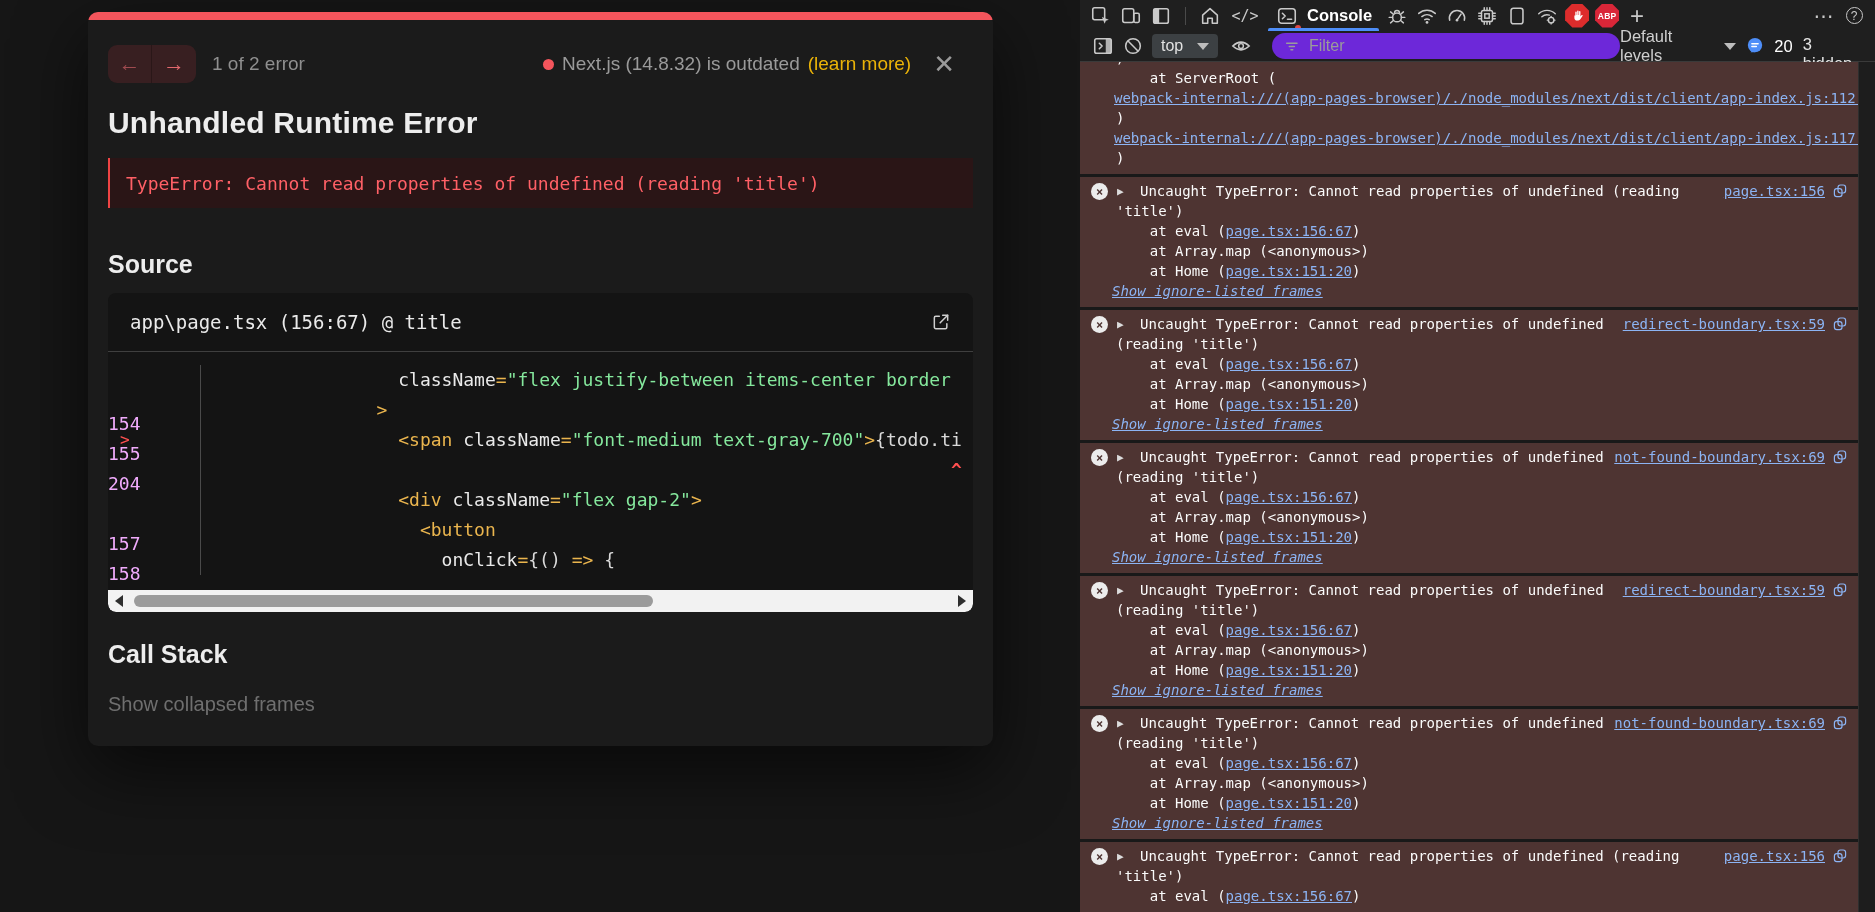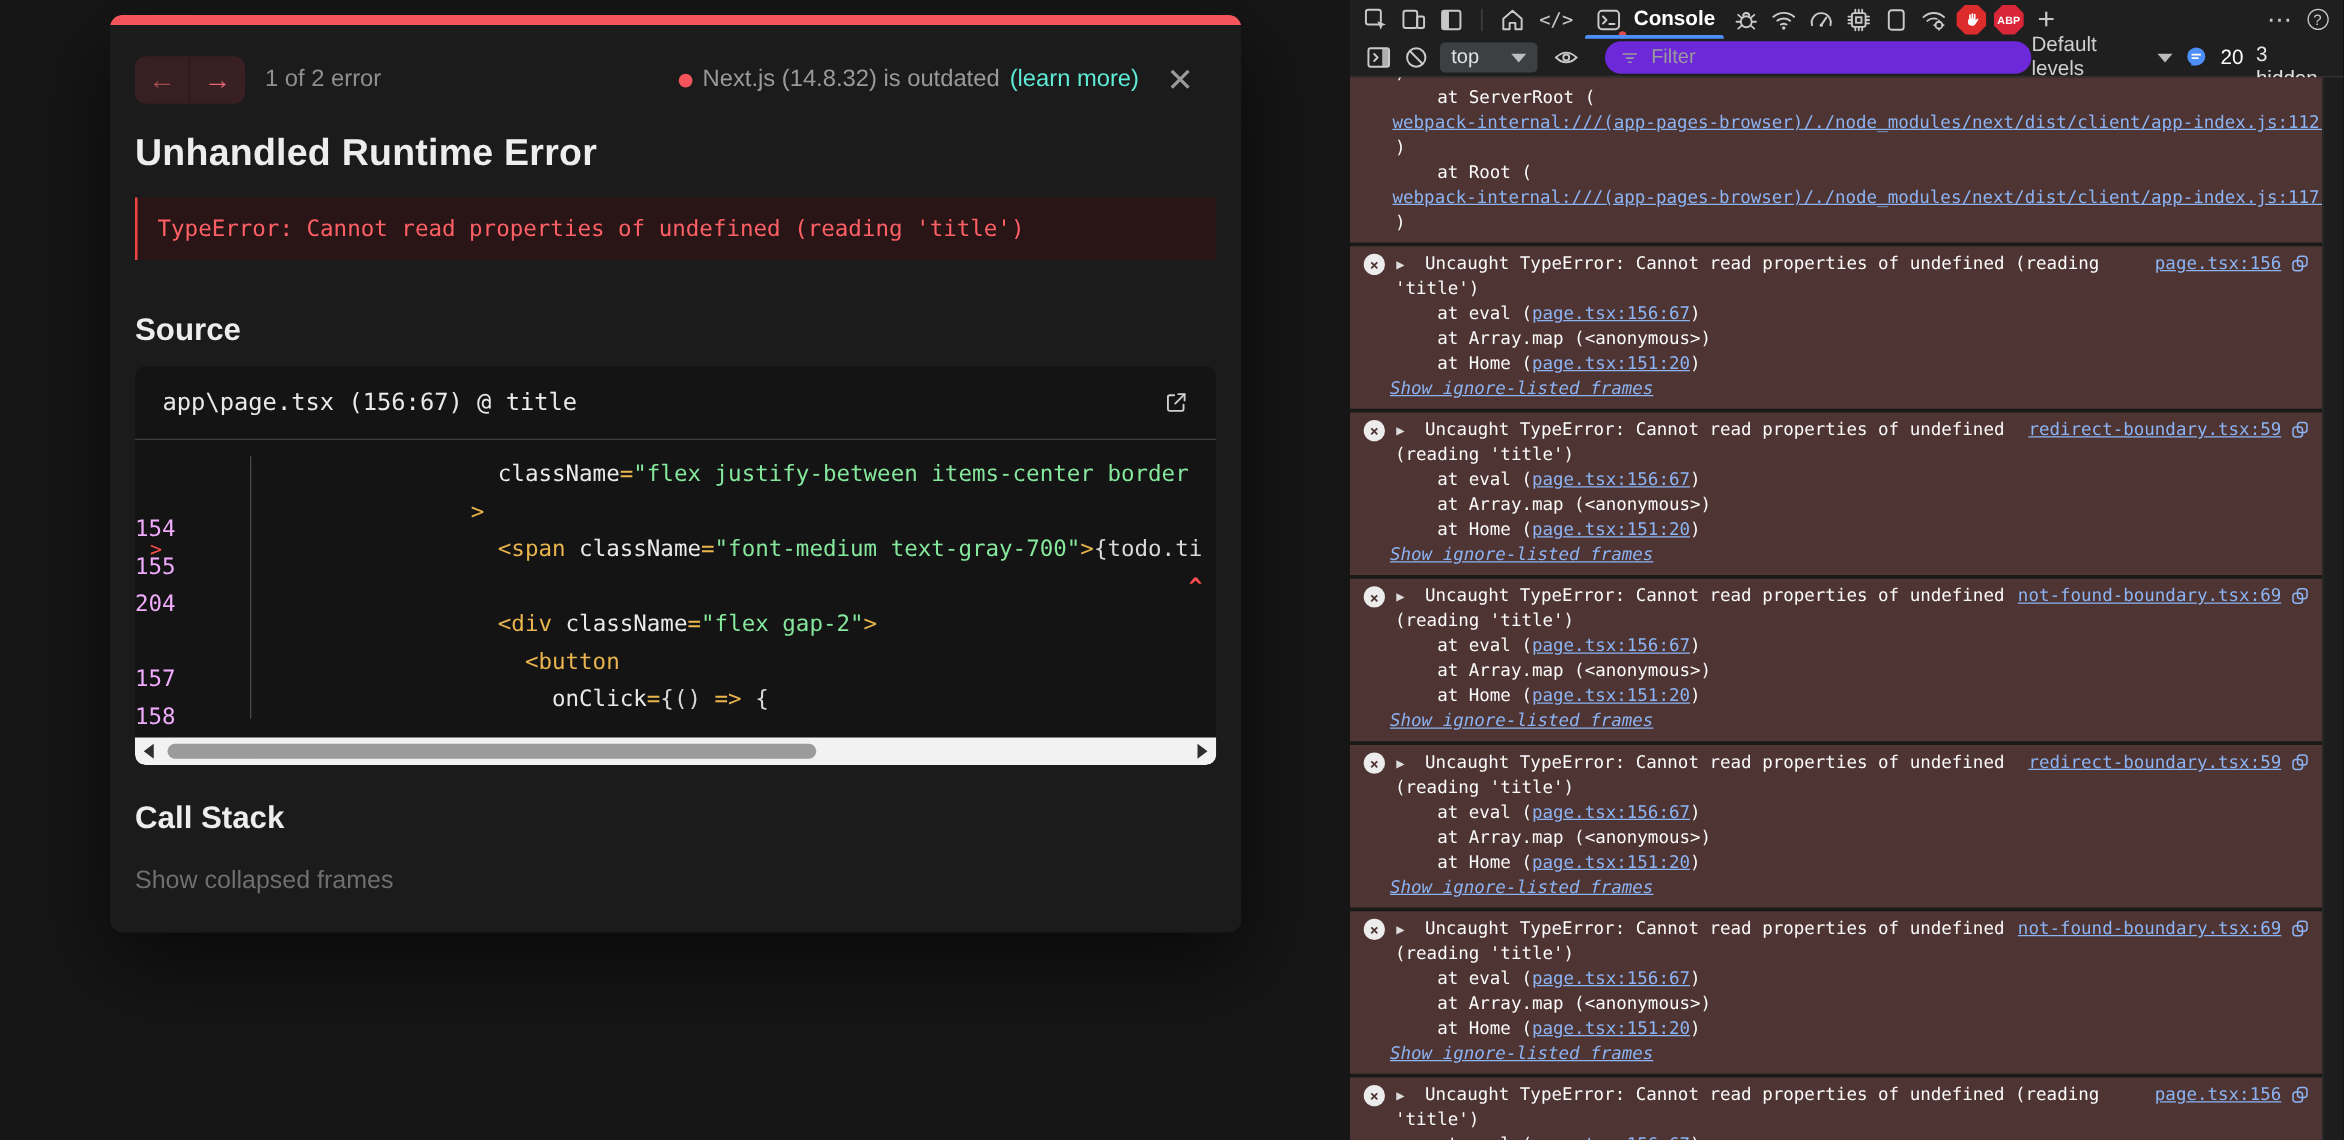--- a/index.html
+++ b/index.html
@@ -14,21 +14,21 @@
   .redbar { height:8px; background:#f4555c; border-radius:10px 10px 0 0; }
   .dlg-header { display:flex; align-items:center; height:40px; margin:24px 20px 0; }
   .navgrp { display:flex; background:#381f21; border-radius:9px; overflow:hidden; height:38px; }
   .navbtn { width:44px; height:38px; display:flex; align-items:center; justify-content:center;
             background:none; border:none; font-size:22px; cursor:pointer; }
   .navbtn.prev { color:#a04b50; border-right:1px solid #2a1718; }
   .navbtn.next { color:#e2686d; }
   .errcount { color:#8f8f8f; font-size:19px; margin-left:16px; }
   .notice { margin-left:auto; display:flex; align-items:center; gap:8px; font-size:19px; color:#9a9a9a; }
   .ndot { width:11px; height:11px; border-radius:50%; background:#f4555c; }
-  .learn { color:#5eead4; text-decoration:none; }
+  .learn { color:#eab308; text-decoration:none; }
   .dlg-close { color:#9a9a9a; font-size:26px; margin-left:22px; margin-right:18px; cursor:pointer;
                background:none; border:none; line-height:1; }
   .dlg-title { margin:22px 20px 0; font-size:30px; font-weight:700; color:#ededed; letter-spacing:.2px; }
   .errbox { margin:18px 20px 0; height:50px; background:#2a1516; border-left:2px solid #ef4444;
             display:flex; align-items:center; padding:0 16px; }
   .errbox span { font-family:"DejaVu Sans Mono", monospace; font-size:18px; color:#ff6066; }
   .sec-label { margin:42px 20px 0; font-size:25px; font-weight:700; color:#ededed; }
   .codeframe { position:relative; margin:14px 20px 0; height:319px; background:#141414;
                border-radius:8px; overflow:hidden; }
   .cf-head { height:59px; display:flex; align-items:center; justify-content:space-between;
@@ -70,21 +70,21 @@
   .octa { width:24px; height:24px; display:flex; align-items:center; justify-content:center;
           clip-path:polygon(30% 0,70% 0,100% 30%,100% 70%,70% 100%,30% 100%,0 70%,0 30%); }
   .octa.hand { background:#dd2c2c; }
   .octa.abp  { background:#d92638; color:#fff; font-size:8.5px; font-weight:bold; letter-spacing:.2px; }
   .help-circ { width:17px; height:17px; border:1.6px solid #c9c9c9; border-radius:50%;
                display:flex; align-items:center; justify-content:center; font-size:12px; color:#c9c9c9; }
 
   .dt-row2 { height:31px; display:flex; align-items:center; padding:0 8px;
              border-bottom:1px solid #3a3a3a; }
   .pill-top { height:24px; background:#3c4043; border-radius:4px; display:flex; align-items:center;
-              padding:0 9px; gap:26px; color:#e2e2e2; font-size:16px; margin-left:4px; cursor:pointer; }
+              padding:0 9px; gap:14px; color:#e2e2e2; font-size:16px; margin-left:4px; cursor:pointer; }
   .tri-down { width:0; height:0; border-left:6px solid transparent; border-right:6px solid transparent;
               border-top:7px solid #bdbdbd; }
   .filterbox { margin-left:16px; width:358px; height:26px; background:#6d28d9; border-radius:13px;
                display:flex; align-items:center; padding:0 12px; gap:9px; }
   .filterbox input { background:transparent; border:none; outline:none; color:#bcbcbc;
                      font-size:16px; width:100%; font-family:"Liberation Sans", sans-serif; }
   .filterbox input::placeholder { color:#9b9b9b; }
   .row2-right { margin-left:auto; display:flex; align-items:center; gap:10px; padding-right:4px;
                 font-size:16.5px; color:#cfcfcf; }
   .count-20 { color:#fff; } .hidden-ct { color:#e5e5e5;margin-top:15px; }
@@ -328,21 +328,20 @@
         <span class="hidden-ct">3 hidden</span>
       </div>
     </div>
 
     <div class="console" id="console-list">
         <div class="cblock" style="margin-top: -18px;">
           <div class="cline pl36">)</div>
           <div class="cline pl36">    at ServerRoot (</div>
           <div class="cline pl36" style="padding-left: 34px;"><a href="#">webpack-internal:///(app-pages-browser)/./node_modules/next/dist/client/app-index.js:112:…</a></div>
           <div class="cline pl36">)</div>
-          <div class="cline pl36">    at Root (</div>
           <div class="cline pl36" style="padding-left: 34px;"><a href="#">webpack-internal:///(app-pages-browser)/./node_modules/next/dist/client/app-index.js:117:…</a></div>
           <div class="cline pl36">)</div>
         </div>
         <div class="cblock">
           <span class="err-circle">×</span>
           <span class="err-tri">▶</span>
           <span class="src">
             <a href="#">page.tsx:156</a>
             <span style="display: flex;">
               <svg viewBox="0 0 20 20" width="16" height="16" fill="none" stroke="#8cb4f4" stroke-width="1.5">

